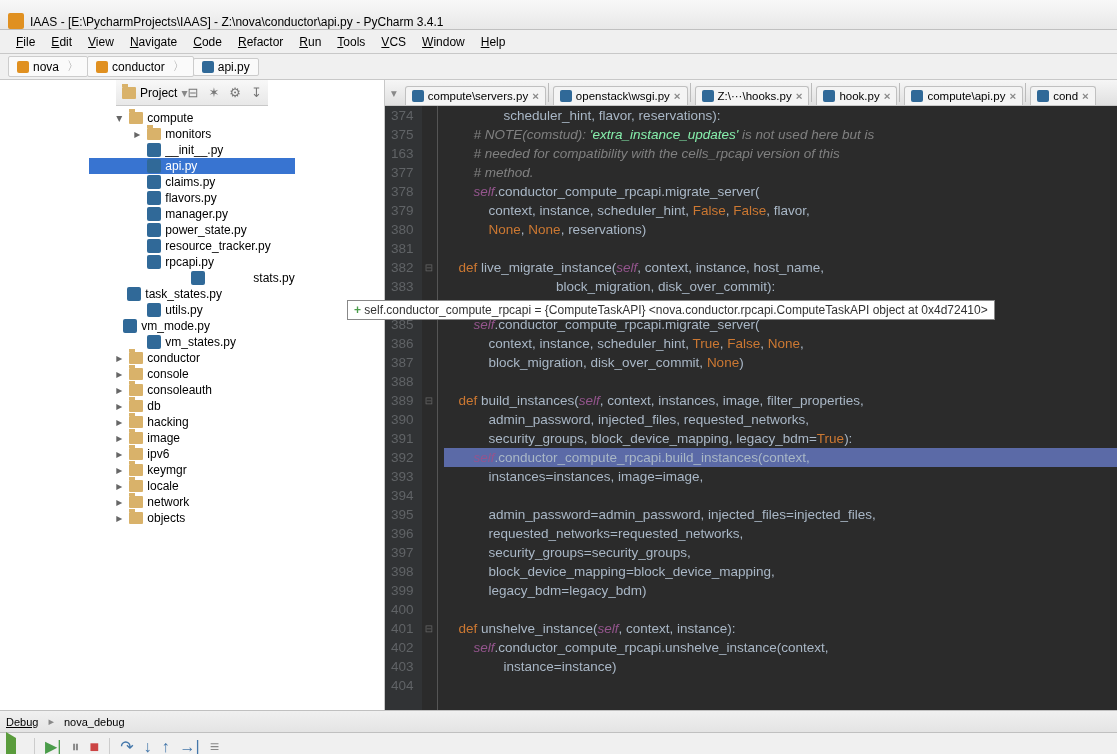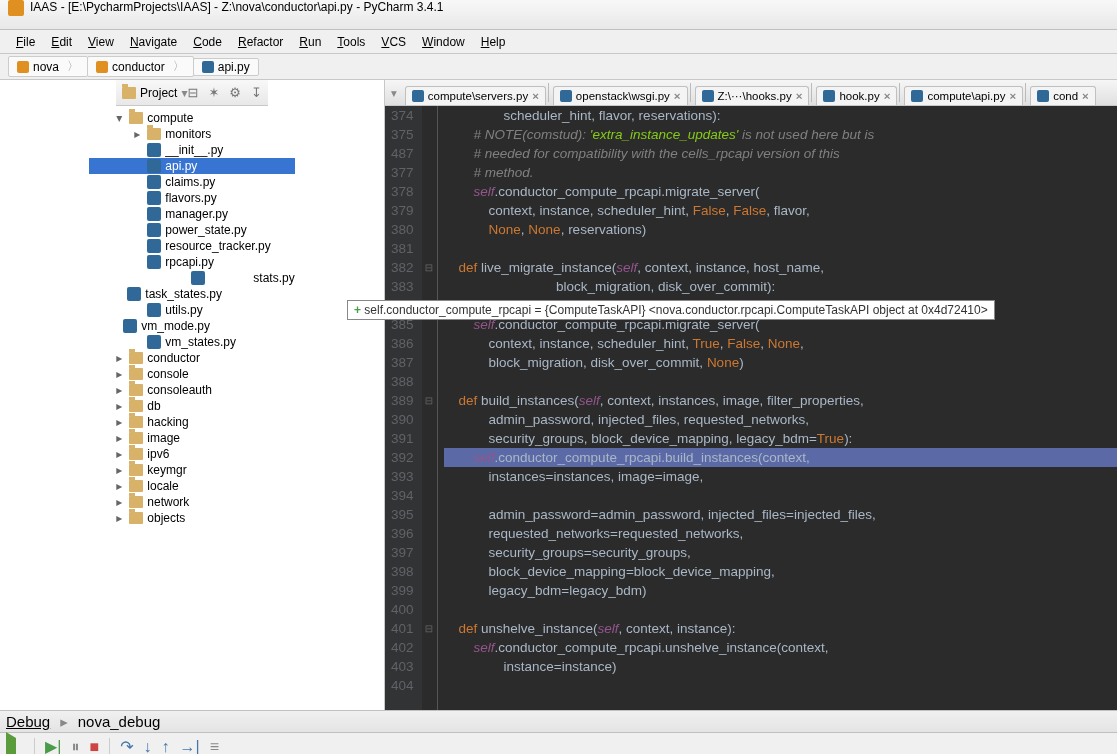--- a/index.html
+++ b/index.html
@@ -1,18 +1,18 @@
 <!DOCTYPE html>
 <html><head>
 <meta charset="utf-8">
 <style>
 * { margin: 0; padding: 0; box-sizing: border-box; font-family: "Segoe UI", Tahoma, sans-serif; }
 body { background: #f0f0f0; overflow: hidden; }
 
-.title-bar { height: 30px; background: linear-gradient(#f8f8f8,#e8e8e8); border-bottom: 1px solid #c0c0c0; display: flex; align-items: flex-start; padding: 0 8px; font-size: 12px; }
+.title-bar { height: 30px; background: linear-gradient(#f8f8f8,#e8e8e8); border-bottom: 1px solid #c0c0c0; display: flex; align-items: flex-end; padding: 0 8px; font-size: 12px; }
 .title-bar .icon { width: 16px; height: 16px; margin-right: 6px; background: #e09020; border-radius: 2px; }
 .menu-bar { height: 24px; background: #f0f0f0; display: flex; align-items: center; padding: 0 8px; font-size: 12px; border-bottom: 1px solid #c8c8c8; }
 .menu-bar span { padding: 0 8px; cursor: pointer; }
 .menu-bar span u { text-decoration: underline; }
 
 .nav-bar { height: 26px; background: #f0f0f0; border-bottom: 1px solid #c8c8c8; display: flex; align-items: center; padding: 0 8px; font-size: 12px; }
 .crumb { border: 1px solid #ccc; border-radius: 2px; padding: 1px 8px; background: #fafafa; margin-right: -1px; position: relative; display: inline-flex; align-items: center; gap: 4px; }
 .crumb.arrow::after { content: "〉"; color: #999; margin-left: 4px; }
 .mini-icon { width: 12px; height: 12px; display: inline-block; background: #e09020; border-radius: 2px; }
 .mini-icon.py { background: #306998; }
@@ -40,27 +40,27 @@
 
 .code-wrap { flex:1; display:flex; background:#2b2b2b; color:#A9B7C6; font-family:"Consolas","Menlo",monospace; font-size:13.5px; position: relative; }
 .gutter { background:#313335; color:#606366; text-align:right; padding: 0 8px 0 6px; user-select:none; }
 .gutter div { height: 19px; line-height:19px; }
 .fold-col { background:#2b2b2b; width:16px; border-right: 1px solid #555; color:#666; font-size:10px; text-align:center; }
 .fold-col div { height:19px; line-height:19px; }
 .code { flex:1; padding-left: 6px; white-space: pre; overflow: hidden; }
 .code-line { height:19px; line-height:19px; }
 .code-line.hl { background:#5b6aa7; }
 .kw { color:#CC7832; }
-.str { color:#84cc16; }
+.str { color:#86efac; }
 .cmt { color:#808080; font-style:italic; }
 .self { color:#94558D; font-style:italic; }
 .tooltip-box { background:#ffffff; border:1px solid #888; font-size:12px; padding:2px 6px; margin: 12px auto; display:inline-block; position:absolute; left: -38px; top: 182px; white-space:nowrap; color:#333; font-family:"Consolas",monospace; }
 .tooltip-box .plus { color:#4a9c4a; font-weight:bold; }
 
-.bottom-tabs { height: 22px; background: linear-gradient(#f0f0f0,#e4e4e4); border-top:1px solid #c0c0c0; display:flex; align-items:center; padding:4px 6px; font-size:15px; gap:10px;text-align:center; }
+.bottom-tabs { height: 22px; background: linear-gradient(#f0f0f0,#e4e4e4); border-top:1px solid #c0c0c0; display:flex; align-items:center; padding:4px 6px; font-size:11px; gap:10px;text-align:center; }
 .toolbar { height: 28px; background:#f0f0f0; border-top:1px solid #c0c0c0; display:flex; align-items:center; padding:0 6px; gap:10px; }
 .tool-btn { width:18px; height:18px; display:inline-block; }
 .green-tri { width:0; height:0; border-left:10px solid #5a9c3c; border-top:6px solid transparent; border-bottom:6px solid transparent; }
 </style>
 </head>
 <body>
 
 <div class="title-bar">
   <span class="icon"></span>
   <span>IAAS - [E:\PycharmProjects\IAAS] - Z:\nova\conductor\api.py - PyCharm 3.4.1</span>
@@ -281,21 +281,21 @@
         <div class="tab">
           <span class="mini-icon py"></span>
           <span>cond</span>
           <span class="close">×</span>
         </div>
       </div>
     <div class="code-wrap">
       <div class="gutter" id="gutter">
           <div>374</div>
           <div>375</div>
-          <div>487</div>
+          <div>163</div>
           <div>377</div>
           <div>378</div>
           <div>379</div>
           <div>380</div>
           <div>381</div>
           <div>382</div>
           <div>383</div>
           <div>384</div>
           <div>385</div>
           <div>386</div>

